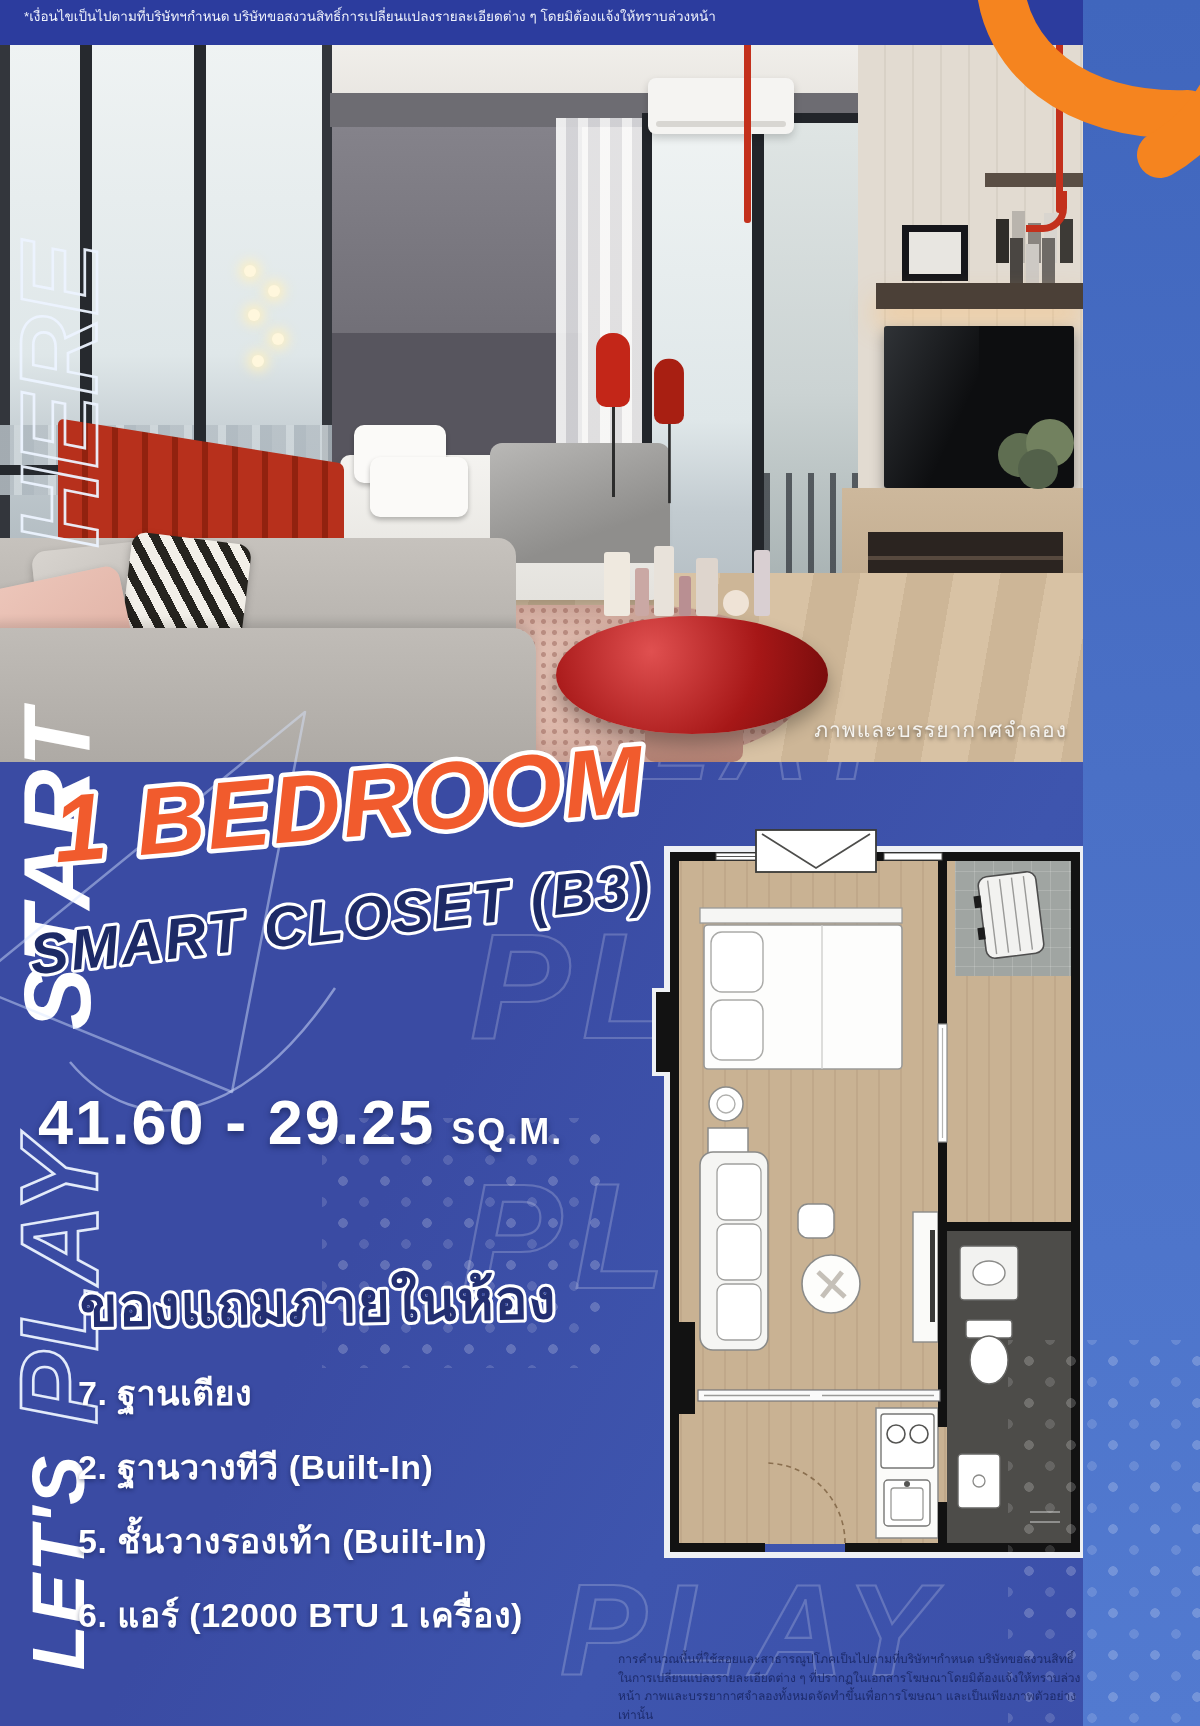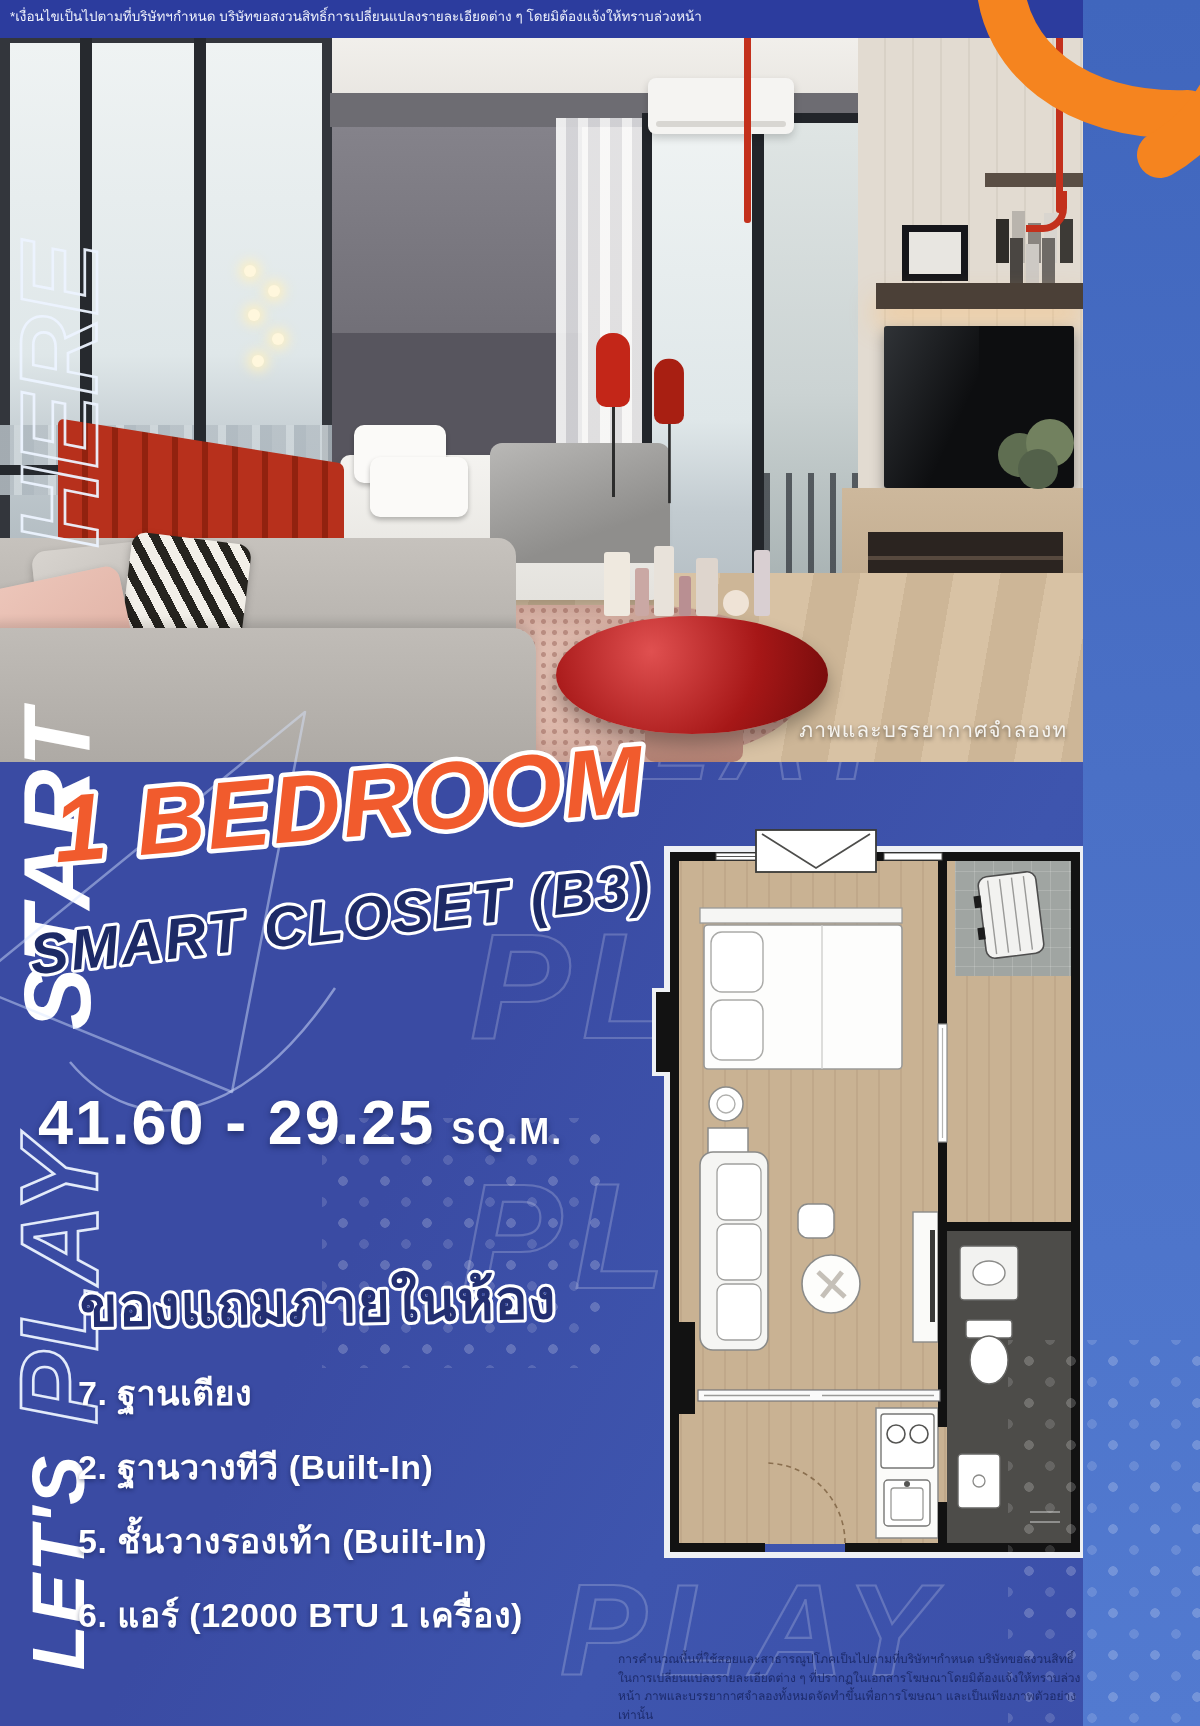--- a/index.html
+++ b/index.html
@@ -2,22 +2,22 @@
 <html><head>
 <meta charset="utf-8">
 <style>
   html,body{margin:0;padding:0;background:#222;}
   .poster{position:relative;width:1200px;height:1726px;overflow:hidden;
     background:linear-gradient(118deg,#3a4ba3 48%,#3e55ae 70%,#3b4ea8 100%);
     font-family:"Liberation Sans","DejaVu Sans",sans-serif;}
   .abs{position:absolute;}
 
   
-  .top-bar{position:absolute;left:0;top:0;width:1083px;height:38px;background:#2c3c9e;
-    color:#eef1fb;font-size:13.5px;line-height:33px;padding-left:10px;box-sizing:border-box;
+  .top-bar{position:absolute;left:0;top:0;width:1083px;height:45px;background:#2c3c9e;
+    color:#eef1fb;font-size:13.5px;line-height:33px;padding-left:24px;box-sizing:border-box;
     white-space:nowrap;overflow:hidden;z-index:4;}
 
   
   .photo{position:absolute;left:0;top:33px;width:1083px;height:729px;overflow:hidden;z-index:3;
     background:linear-gradient(180deg,#efece7 0%,#e2dcd3 30%,#d8d1c7 60%,#cdbfa9 100%);}
   .ph-ceiling{position:absolute;left:0;top:0;width:100%;height:88px;
     background:linear-gradient(180deg,#f2f0ec,#e6e3de);}
   .ph-pelmet{position:absolute;left:330px;top:60px;width:560px;height:34px;background:#6d6c72;}
   .ph-window{position:absolute;left:0;top:0;width:332px;height:585px;background:#33363c;}
   .ph-glass{position:absolute;background:linear-gradient(180deg,#eff3f3 0%,#dfe7e9 55%,#c2cbd0 72%,#aab4ba 100%);}
@@ -235,21 +235,21 @@
     </div>
 
     <div class="ph-sofa">
       <div class="back"></div>
       <div class="ph-pillow2 pp-grey" style="left:60px;top:8px;width:120px;height:104px;transform:rotate(-6deg);"></div>
       <div class="ph-pillow2 pp-stripe" style="left:150px;top:0px;width:120px;height:112px;transform:rotate(7deg);"></div>
       <div class="ph-pillow2 pp-pink" style="left:8px;top:40px;width:150px;height:150px;transform:rotate(-12deg);"></div>
       <div class="seat"></div>
     </div>
 
-    <div class="ph-caption">ภาพและบรรยากาศจำลองท</div>
+    <div class="ph-caption">ภาพและบรรยากาศจำลอง</div>
   </div>
 
   <div class="wm" style="left:545px;top:668px;font-size:120px;">PLAY</div>
   <div class="wm" style="left:470px;top:900px;font-size:150px;">PLAY</div>
   <div class="wm" style="left:462px;top:1150px;font-size:150px;">PLAY</div>
   <div class="wm" style="left:560px;top:1555px;font-size:130px;">PLAY</div>
   <div class="dots" style="left:322px;top:1118px;width:280px;height:250px;"></div>
   <div class="dots front" style="left:1008px;top:1340px;width:192px;height:386px;"></div>
 
   <svg class="plan" viewBox="-18 -24 438 748">

